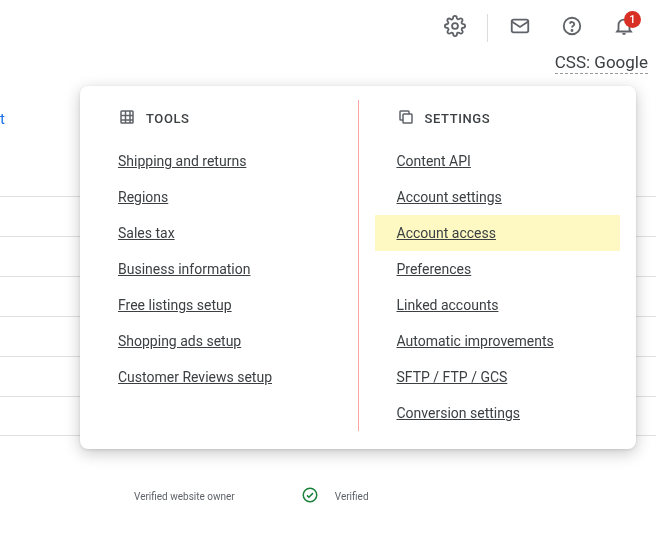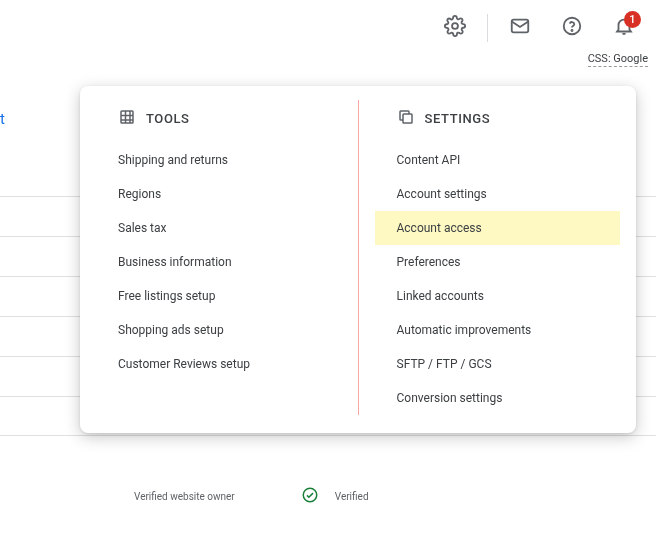--- a/index.html
+++ b/index.html
@@ -3,38 +3,38 @@
   <meta charset="utf-8">
   <style>
     * { margin: 0; padding: 0; box-sizing: border-box; font-family: 'Google Sans', Roboto, Arial, sans-serif; }
     body { width: 656px; height: 538px; background: #fff; color: #3c4043; overflow: hidden; position: relative; }
     
     .topbar { height: 56px; display: flex; align-items: center; justify-content: flex-end; padding: 0 12px; gap: 12px; }
     .icon-btn { width: 40px; height: 40px; display: flex; align-items: center; justify-content: center; border-radius: 50%; cursor: pointer; position: relative; }
     .icon-btn svg { width: 22px; height: 22px; }
     .divider-v { width: 1px; height: 28px; background: #dadce0; }
     .badge { position: absolute; top: 3px; right: 3px; width: 17px; height: 17px; border-radius: 50%; background: #d93025; color: #fff; font-size: 11px; font-weight: 500; display: flex; align-items: center; justify-content: center; }
-    .css-label { position: absolute; right: 8px; top: 52px; font-size: 11px; color: #3c4043; border-bottom: 1px dashed rgba(0,0,0,.4); padding-bottom: 1px; }
+    .css-label { position: absolute; right: 8px; top: 52px; font-size: 17px; color: #3c4043; border-bottom: 1px dashed rgba(0,0,0,.4); padding-bottom: 1px; }
     
     .page-left { position: absolute; left: 0; top: 110px; color: #1a73e8; font-size: 15px; }
     
     .bg-rows { position: absolute; left: 0; right: 0; top: 196px; bottom: 0; }
     .bg-row { height: 40px; border-top: 1px solid #e0e0e0; display: flex; align-items: center; padding-left: 95px; font-size: 13px; color: #5f6368; }
     .bg-row:last-child { border-bottom: 1px solid #e0e0e0; }
     .bg-user-label { position: absolute; top: 330px; left: 95px; font-size: 12px; color: #5f6368; border-bottom: 1px dashed #9aa0a6; padding-bottom: 1px; }
     .verif-hint { position: absolute; top: 382px; left: 95px; font-size: 13px; color: #5f6368; }
     .verified-row { position: absolute; top: 486px; left: 134px; display: flex; align-items: center; gap: 8px; font-size: 10px; color: #5f6368; }
     .verified-row .status { display: flex; align-items: center; gap: 16px; margin-left: 58px; }
     
     .dropdown { position: absolute; top: 86px; left: 80px; right: 20px; background: #fff; border-radius: 8px; box-shadow: 0 4px 16px rgba(0,0,0,.22), 0 1px 3px rgba(0,0,0,.1); display: flex; z-index: 10; padding: 14px 0 18px; }
     .col { flex: 1; padding: 0 16px; }
     .col + .col { border-left: 1px solid #fca5a5; }
     .col-header { display: flex; align-items: center; gap: 10px; font-size: 13px; font-weight: 500; letter-spacing: 0.6px; color: #3c4043; padding: 8px 22px 14px; }
     .col-header svg { width: 18px; height: 18px; }
-    .menu-item { padding: 10px 22px; font-size: 12px; color: #3c4043; cursor: pointer; }
+    .menu-item { padding: 10px 22px; font-size: 14px; color: #3c4043; cursor: pointer; text-decoration: underline; }
     .menu-item.hovered { background: #fef9c3; }
   </style>
 </head>
 <body>
 
 <div class="topbar">
   <div class="icon-btn">
     <span>
       <svg viewBox="0 0 24 24" fill="none" stroke="#5f6368" stroke-width="2">
           <circle cx="12" cy="12" r="3.2"></circle>

